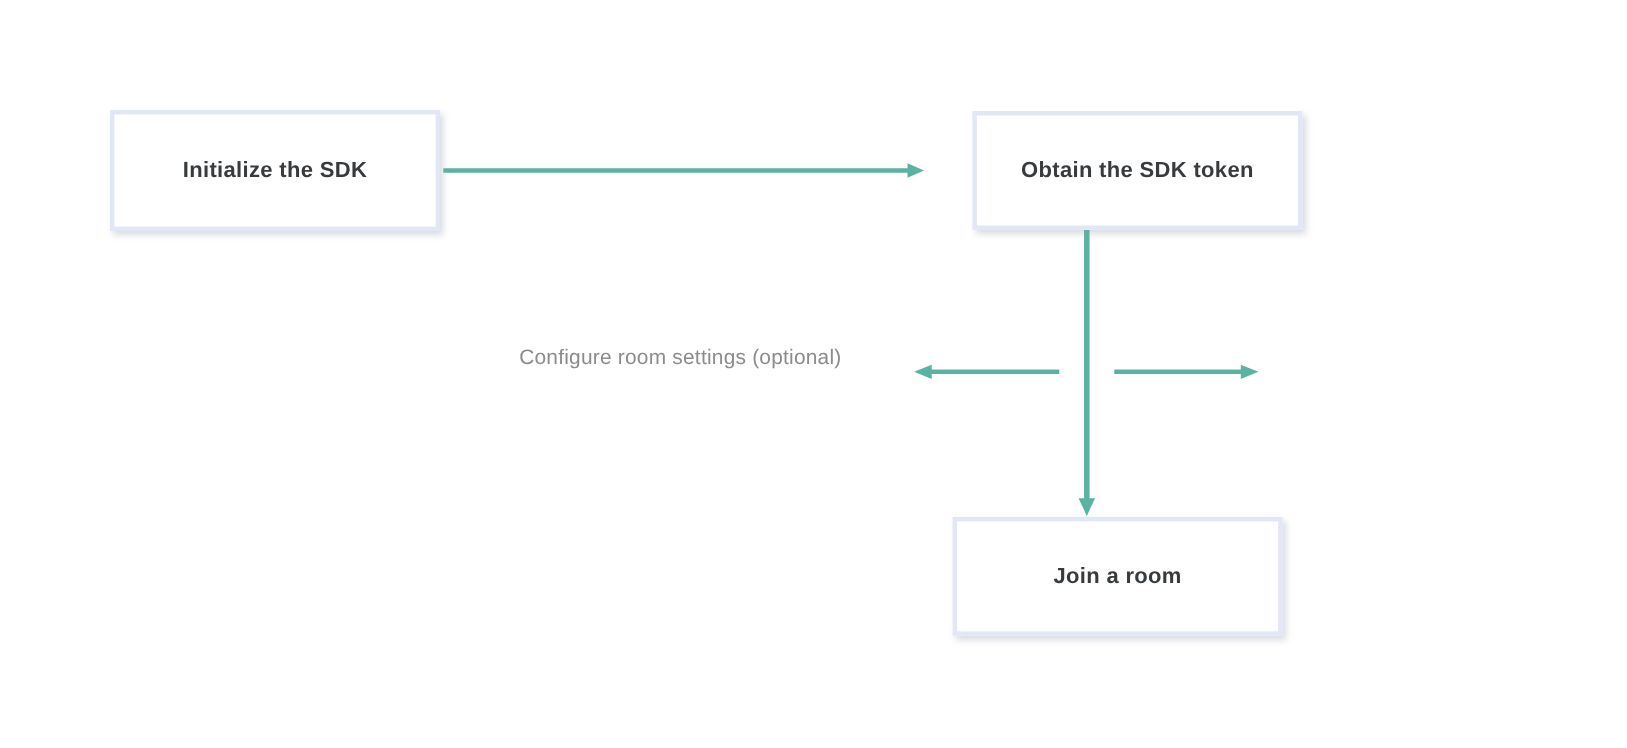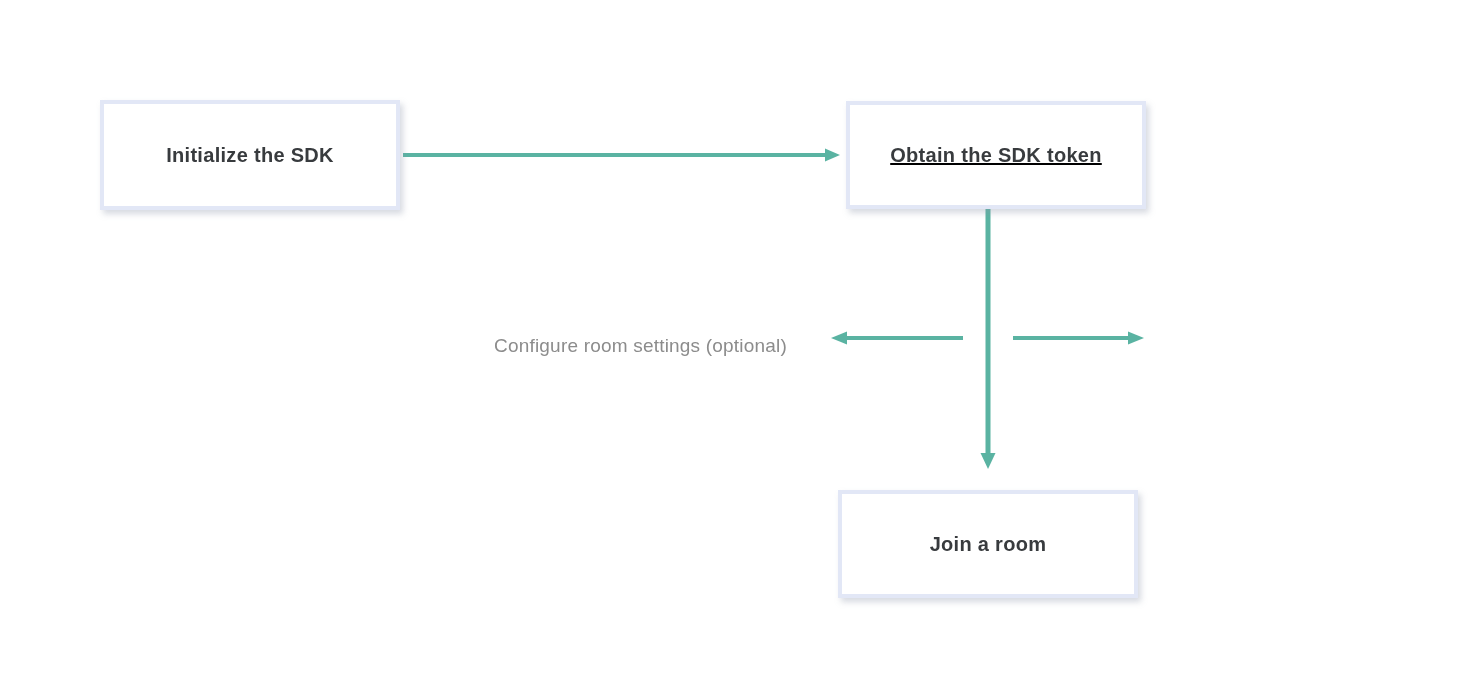--- a/index.html
+++ b/index.html
@@ -81,28 +81,28 @@
     <g>
       <line x1="1013" y1="338" x2="1129" y2="338" stroke-width="4" stroke="#5AB3A2"></line>
       <polygon points="1128,331.5 1128,344.5 1144,338" fill="#5AB3A2"></polygon>
     </g>
   </svg>
 
   <div class="node" style="left:100px; top:100px; height:110px;">
     <span class="node-label">Initialize the SDK</span>
   </div>
 
-  <div class="node" style="left:846px; top:101px;text-decoration:underline;">
+  <div class="node" style="left:884px; top:101px;">
     <span class="node-label">Obtain the SDK token</span>
   </div>
 
-  <div class="node" style="left:838px; top:470px;margin-top:20px;">
+  <div class="node" style="left:866px; top:470px;">
     <span class="node-label">Join a room</span>
   </div>
 
-  <div class="annotation" style="left:494px; top:311px;margin-top:20px;">
+  <div class="annotation" style="left:472px; top:311px;">
     <div>Configure room settings (optional)</div>
   </div>
 
   <div class="annotation" style="left:1160px; top:324px;">
   </div>
 
 </div>
 
 </body></html>

